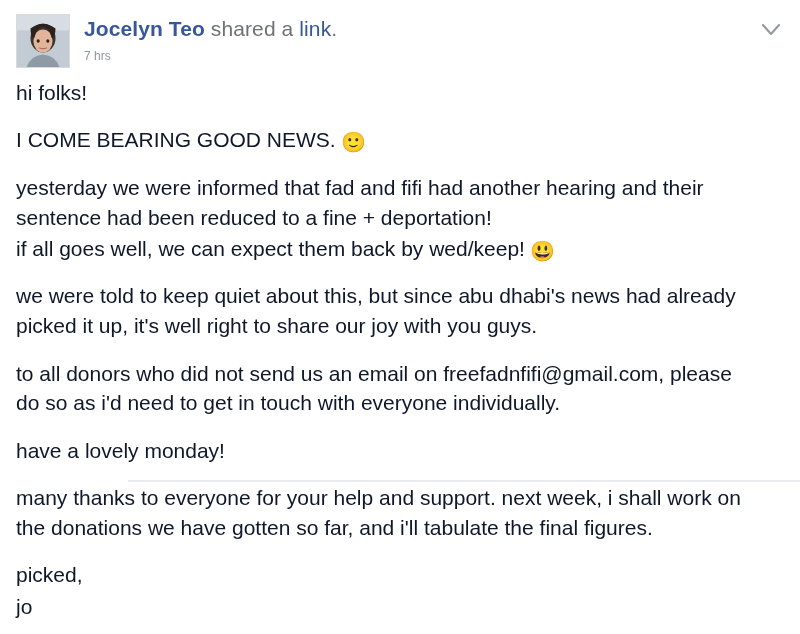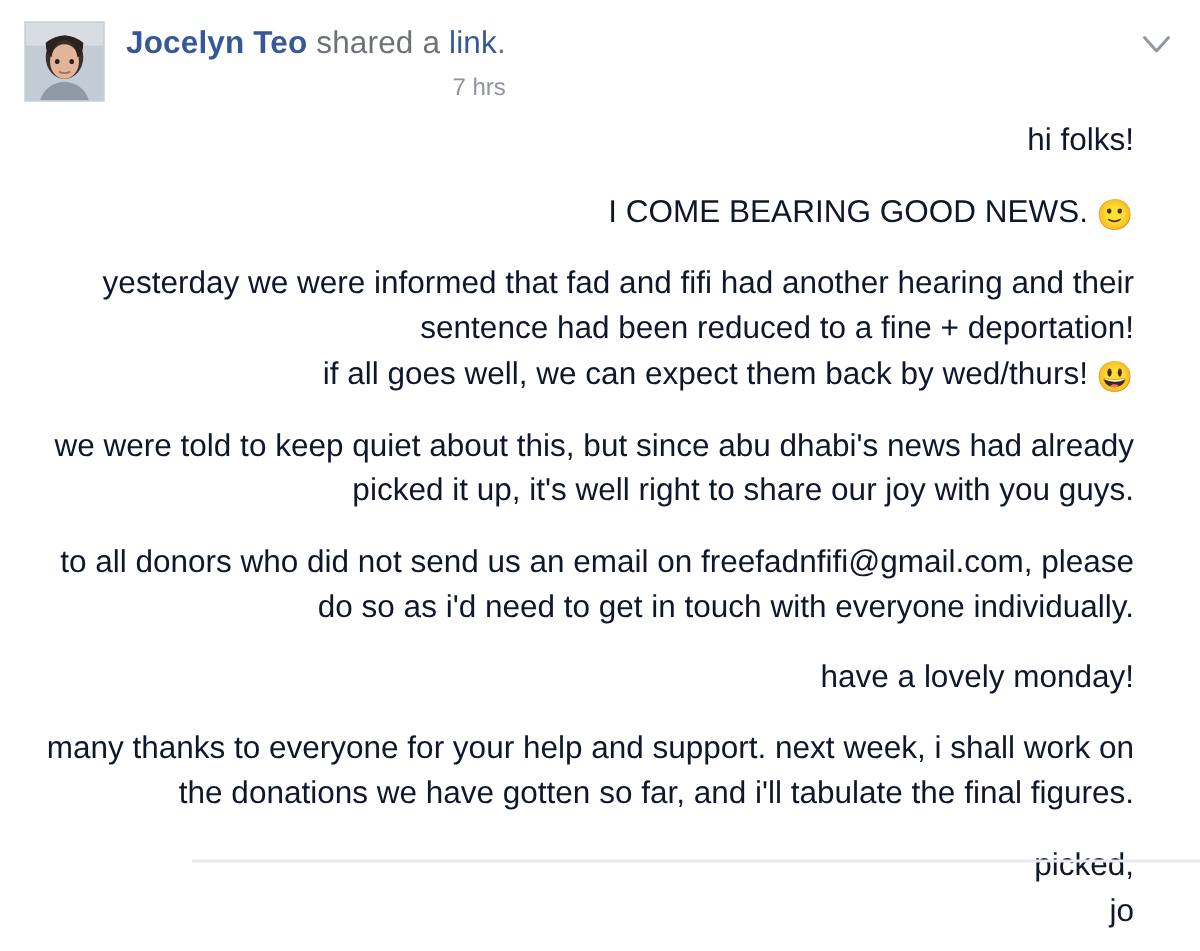--- a/index.html
+++ b/index.html
@@ -10,24 +10,23 @@
     width: 800px;
     height: 634px;
     background: #ffffff;
     font-family: "Liberation Sans", sans-serif;
     color: #1d2129;
     overflow: hidden;
   }
   .post {
     position: relative;
     width: 800px;
-    height: 575px;
+    height: 482px;
     background: #ffffff;
     box-sizing: border-box;
-    text-align: right;
   }
   .post-header {
     display: flex;
     align-items: flex-start;
     padding: 14px 16px 4px 16px;
     position: relative;
   }
   .avatar {
     width: 54px;
     height: 54px;
@@ -55,21 +54,21 @@
   }
   .byline .name {
     color: #365899;
     font-weight: bold;
   }
   .byline .link-word {
     color: #365899;
   }
   .timestamp {
     margin-top: 7px;
-    font-size: 16px;
+    font-size: 12px;
     color: #90949c;
   }
   .chevron {
     position: absolute;
     top: 16px;
     right: 16px;
     width: 26px;
     height: 26px;
     cursor: pointer;
   }
@@ -147,21 +146,21 @@
       <svg width="26" height="26" viewBox="0 0 26 26" xmlns="http://www.w3.org/2000/svg">
         <path d="M5 9 L13 18 L21 9" stroke="#9197a3" stroke-width="2" fill="none" stroke-linecap="round" stroke-linejoin="round"></path>
       </svg>
     </div>
   </div>
 
   <div class="post-body">
     <p class="para"><span>hi folks!</span><span class="emoji"></span></p>
     <p class="para"><span>I COME BEARING GOOD NEWS. </span><span class="emoji">🙂</span></p>
     <p class="para tight"><span>yesterday we were informed that fad and fifi had another hearing and their sentence had been reduced to a fine + deportation!</span><span class="emoji"></span></p>
-    <p class="para"><span>if all goes well, we can expect them back by wed/thurs! </span><span class="emoji">😃</span></p>
+    <p class="para"><span>if all goes well, we can expect them back by wed/keep! </span><span class="emoji">😃</span></p>
     <p class="para"><span>we were told to keep quiet about this, but since abu dhabi's news had already picked it up, it's well right to share our joy with you guys.</span><span class="emoji"></span></p>
     <p class="para"><span>to all donors who did not send us an email on freefadnfifi@gmail.com, please do so as i'd need to get in touch with everyone individually.</span><span class="emoji"></span></p>
     <p class="para"><span>have a lovely monday!</span><span class="emoji"></span></p>
     <p class="para"><span>many thanks to everyone for your help and support. next week, i shall work on the donations we have gotten so far, and i'll tabulate the final figures.</span><span class="emoji"></span></p>
     <p class="para tight"><span>picked,</span><span class="emoji"></span></p>
     <p class="para"><span>jo</span><span class="emoji"></span></p>
   </div>
 
   <div class="bottom-rule"></div>
   <div class="left-rule"></div>

